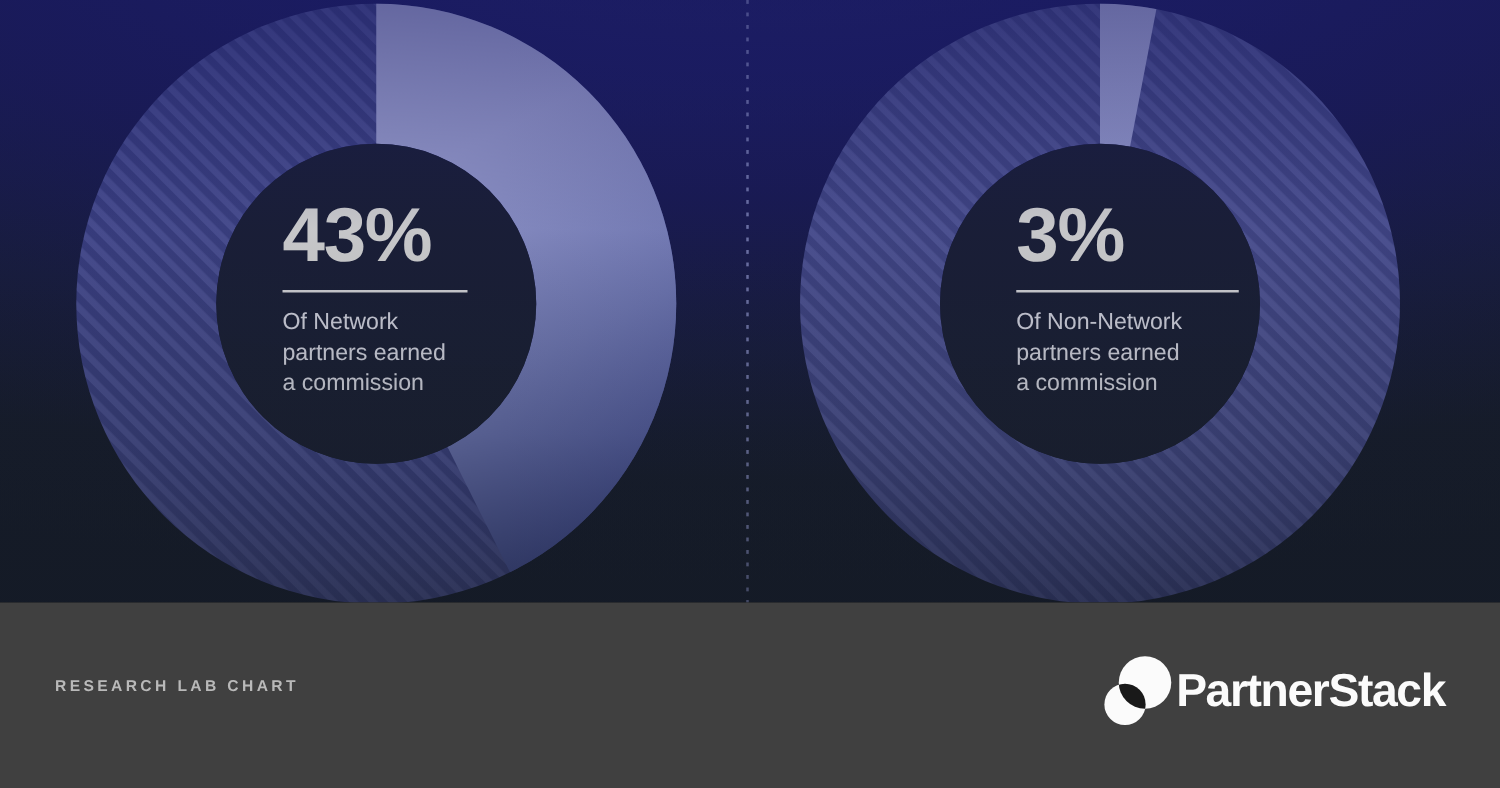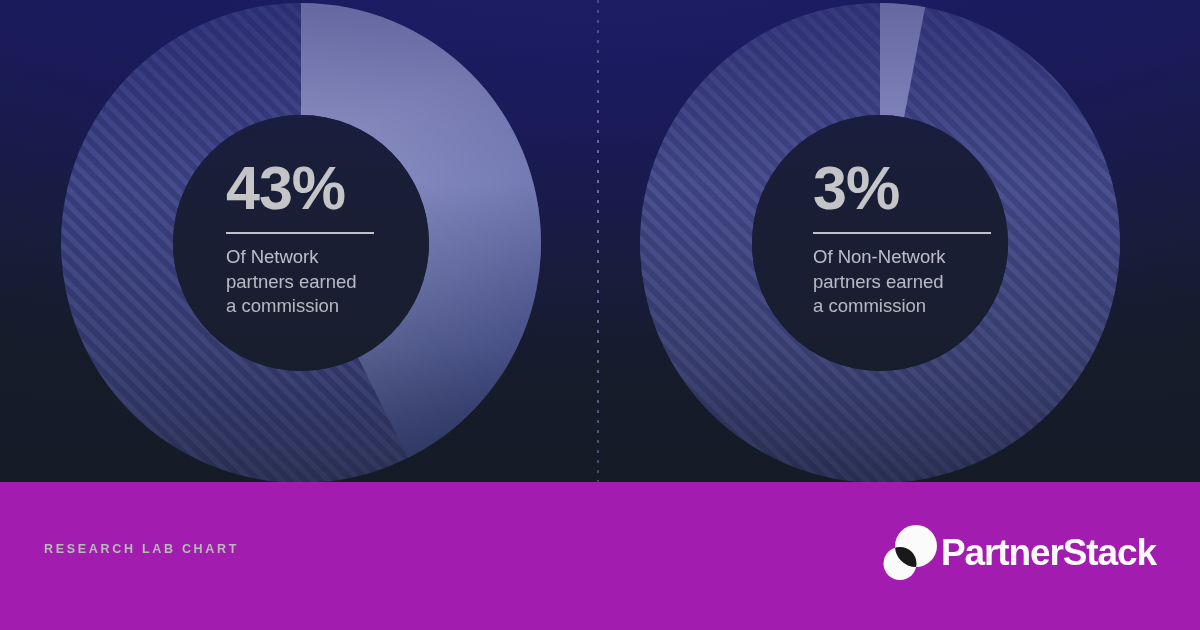--- a/index.html
+++ b/index.html
@@ -67,21 +67,21 @@
   }
 
   #left-center  { left:226px; top:158px; width:152px; }
   #right-center { left:813px; top:158px; width:180px; }
   #right-center .rule { width:178px; }
   #left-center  .rule { width:148px; }
 
   
   #footer {
     position:absolute; left:0; top:482px; width:1200px; height:148px;
-    background:#a21caf;
+    background:#404040;
   }
   #footer-inner{
     position:absolute; inset:0;
     display:flex; align-items:center; justify-content:space-between;
     padding:0 44px 6px 44px;
   }
   #eyebrow {
     font-size:12.5px;
     font-weight:600;
     letter-spacing:2.7px;

